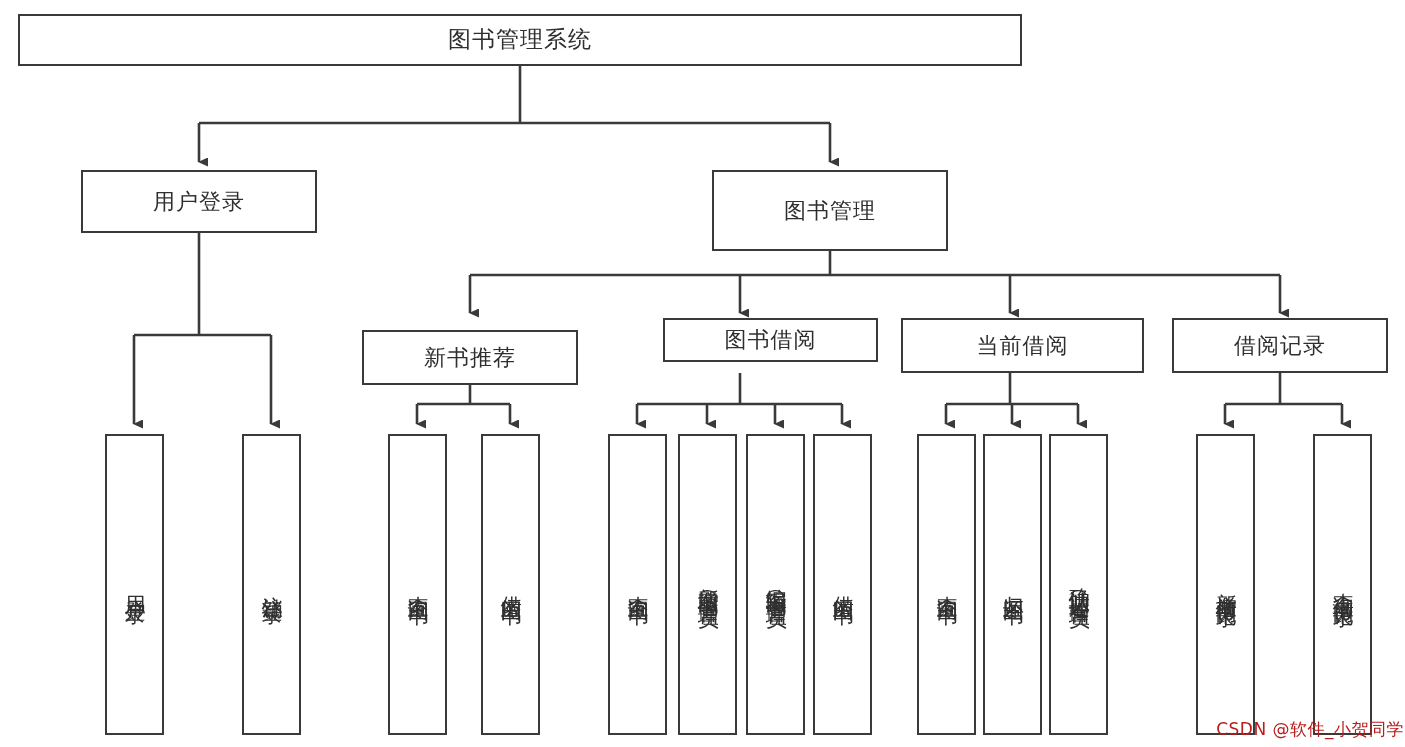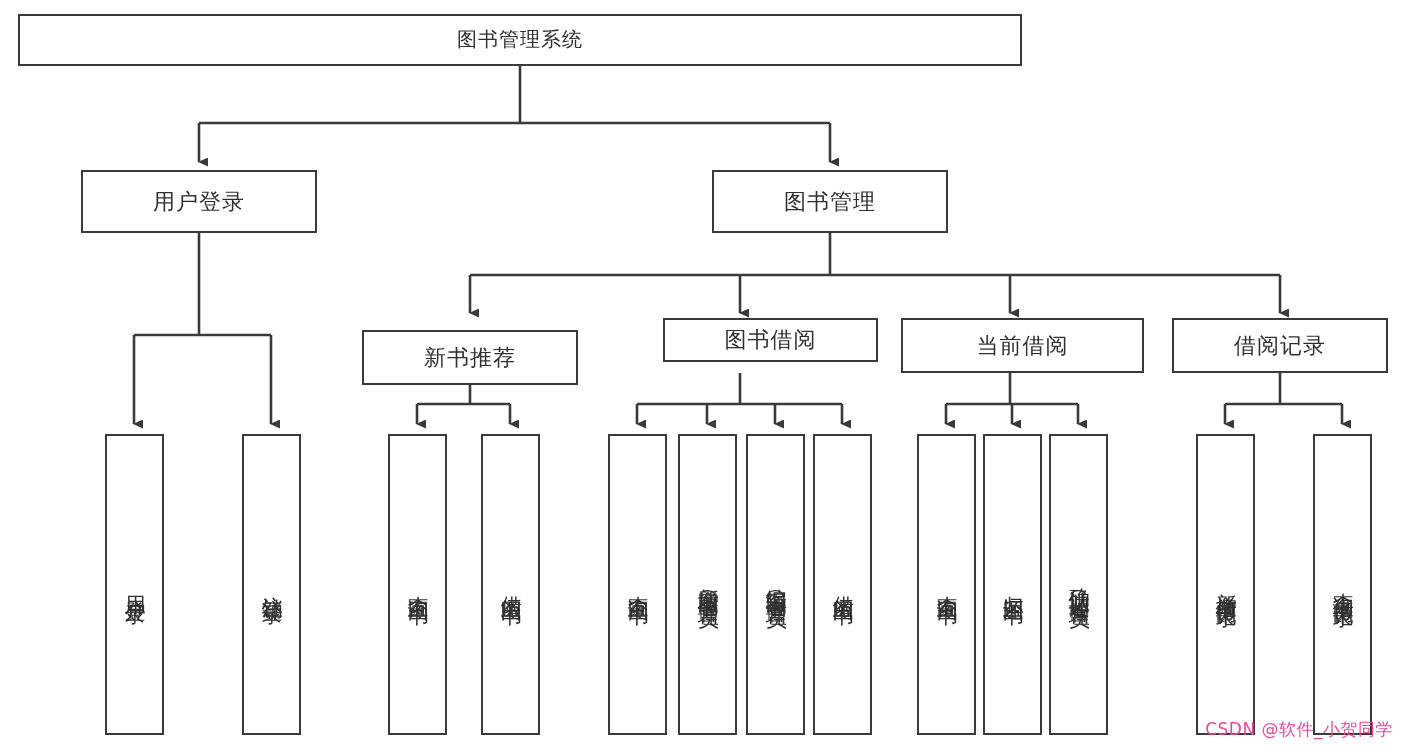--- a/index.html
+++ b/index.html
@@ -47,27 +47,27 @@
   }
   .node.leaf .label{
     writing-mode:vertical-rl;
     text-orientation:upright;
     font-size:21px;
     line-height:1.32;
     letter-spacing:3px;
     white-space:normal;
     max-height:292px;
   }
-  .node.root .label{font-size:20px;}
+  .node.root .label{font-size:23px;}
   .watermark{
     position:absolute;
-    right:12px;
+    right:1px;
     bottom:6px;
     font-size:17px;
-    color:#ec4899;
+    color:#b91c1c;
     letter-spacing:0.5px;
     z-index:6;
     white-space:nowrap;
   }
 </style>
 </head>
 <body>
 
 <div id="canvas">
 
@@ -121,21 +121,21 @@
     </g>
   </svg>
 
   <div class="node root" style="left:18px; top:14px; width:1004px; height:52px;">
     <span class="label">图书管理系统</span>
   </div>
 
   <div class="node" style="left:81px; top:170px; width:236px; height:63px;">
     <span class="label">用户登录</span>
   </div>
-  <div class="node" style="left:712px; top:170px; width:236px; height:63px;">
+  <div class="node" style="left:712px; top:170px; width:236px; height:81px;">
     <span class="label">图书管理</span>
   </div>
 
   <div class="node" style="left:362px; top:318px; width:216px; height:55px;margin-top:12px;">
     <span class="label">新书推荐</span>
   </div>
   <div class="node" style="left:663px; top:318px; width:215px; height:44px;">
     <span class="label">图书借阅</span>
   </div>
   <div class="node" style="left:901px; top:318px; width:243px; height:55px;">

